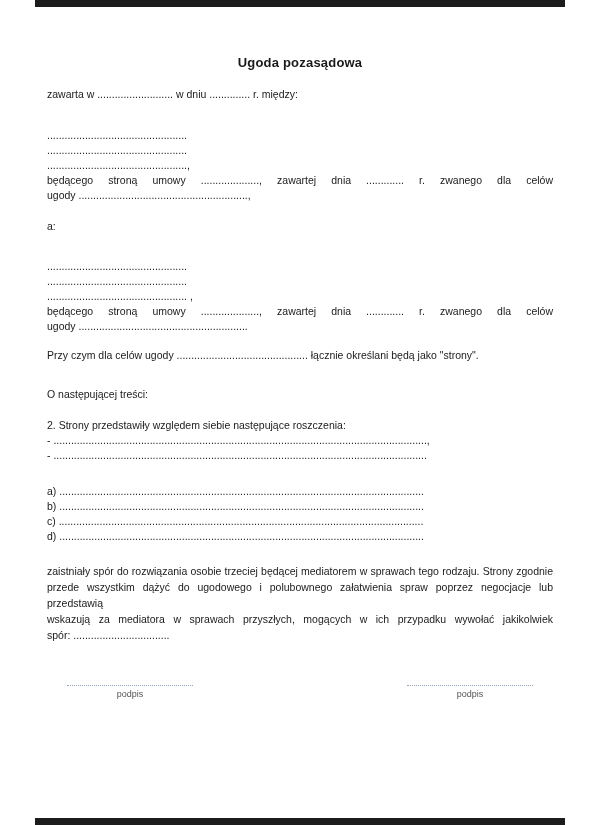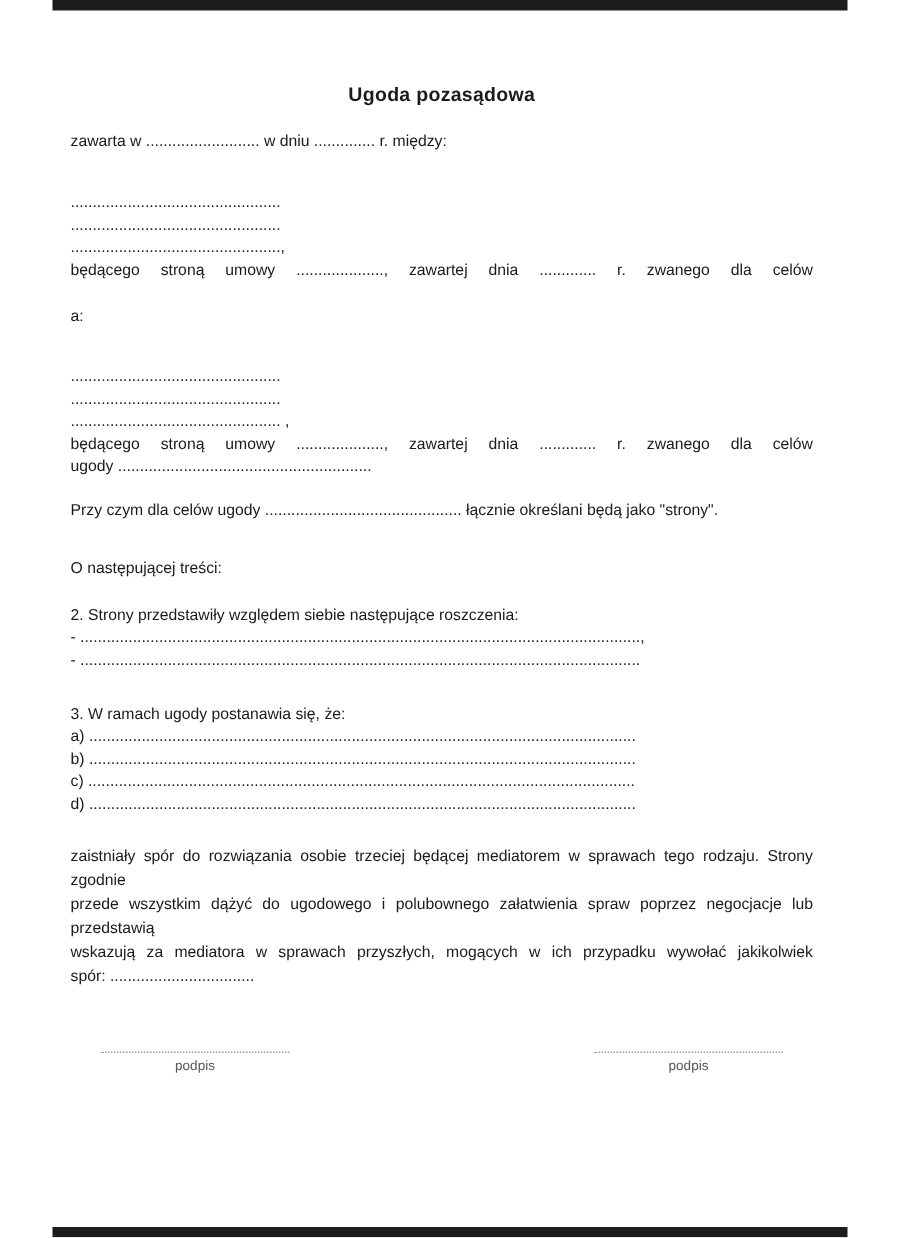--- a/index.html
+++ b/index.html
@@ -11,21 +11,21 @@
     font-family:"Liberation Sans","DejaVu Sans",sans-serif;
     color:#1a1a1a;
   }
   .edge-bar{
     position:absolute;left:35px;width:530px;height:7px;
     background:#1c1c1c;
   }
   .edge-bar.top{top:0;}
   .edge-bar.bottom{bottom:0;}
   .page{
-    position:absolute;top:0;left:0;right:11px;
+    position:absolute;top:0;left:0;right:0;
     padding:0 47px;
   }
   .doc-title{
     margin:0;padding-top:55px;
     text-align:center;
     font-size:13px;font-weight:bold;
     letter-spacing:.2px;
   }
   .line{
     font-size:10.5px;line-height:15px;
@@ -73,20 +73,21 @@
 
     <h1 class="doc-title">Ugoda pozasądowa</h1>
 
     <div class="line intro">zawarta w .......................... w dniu .............. r. między:</div>
 
     <div class="block1">
       <div class="line">................................................</div>
       <div class="line">................................................</div>
       <div class="line">................................................,</div>
       <div class="line just">będącego stroną umowy ...................., zawartej dnia ............. r. zwanego dla celów</div>
+      <div class="line">ugody ..........................................................,</div>
     </div>
 
     <div class="line connector">a:</div>
 
     <div class="block2">
       <div class="line">................................................</div>
       <div class="line">................................................</div>
       <div class="line">................................................ ,</div>
       <div class="line just">będącego stroną umowy ...................., zawartej dnia ............. r. zwanego dla celów</div>
       <div class="line">ugody ..........................................................</div>
@@ -97,21 +98,20 @@
     <div class="line preamble">O następującej treści:</div>
 
 
     <div class="point2">
       <div class="line">2. Strony przedstawiły względem siebie następujące roszczenia:</div>
       <div class="line">- ................................................................................................................................,</div>
       <div class="line">- ................................................................................................................................</div>
     </div>
 
     <div class="point3">
-      <div class="line">3. W ramach ugody postanawia się, że:</div>
       <div class="line">a) .............................................................................................................................</div>
       <div class="line">b) .............................................................................................................................</div>
       <div class="line">c) .............................................................................................................................</div>
       <div class="line">d) .............................................................................................................................</div>
     </div>
 
     <div class="p5">
       <div class="line just">zaistniały spór do rozwiązania osobie trzeciej będącej mediatorem w sprawach tego rodzaju. Strony zgodnie</div>
       <div class="line just">przede wszystkim dążyć do ugodowego i polubownego załatwienia spraw poprzez negocjacje lub przedstawią</div>
       <div class="line just">wskazują za mediatora w sprawach przyszłych, mogących w ich przypadku wywołać jakikolwiek</div>

